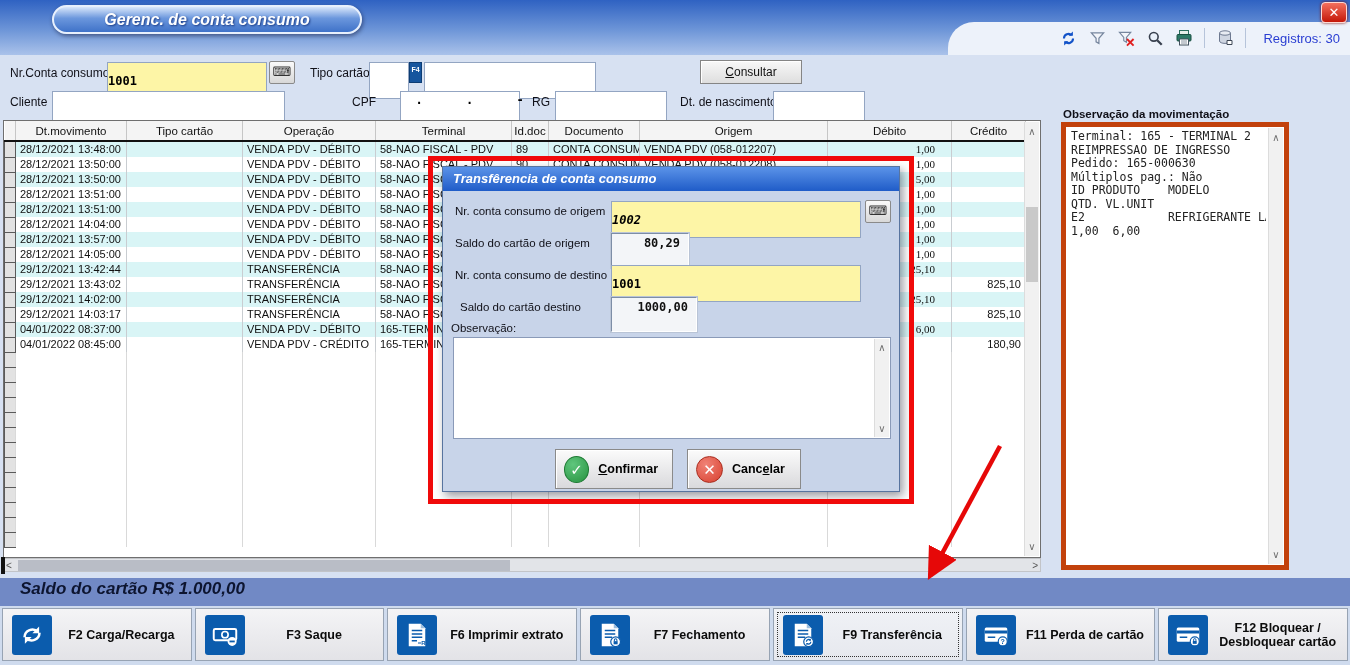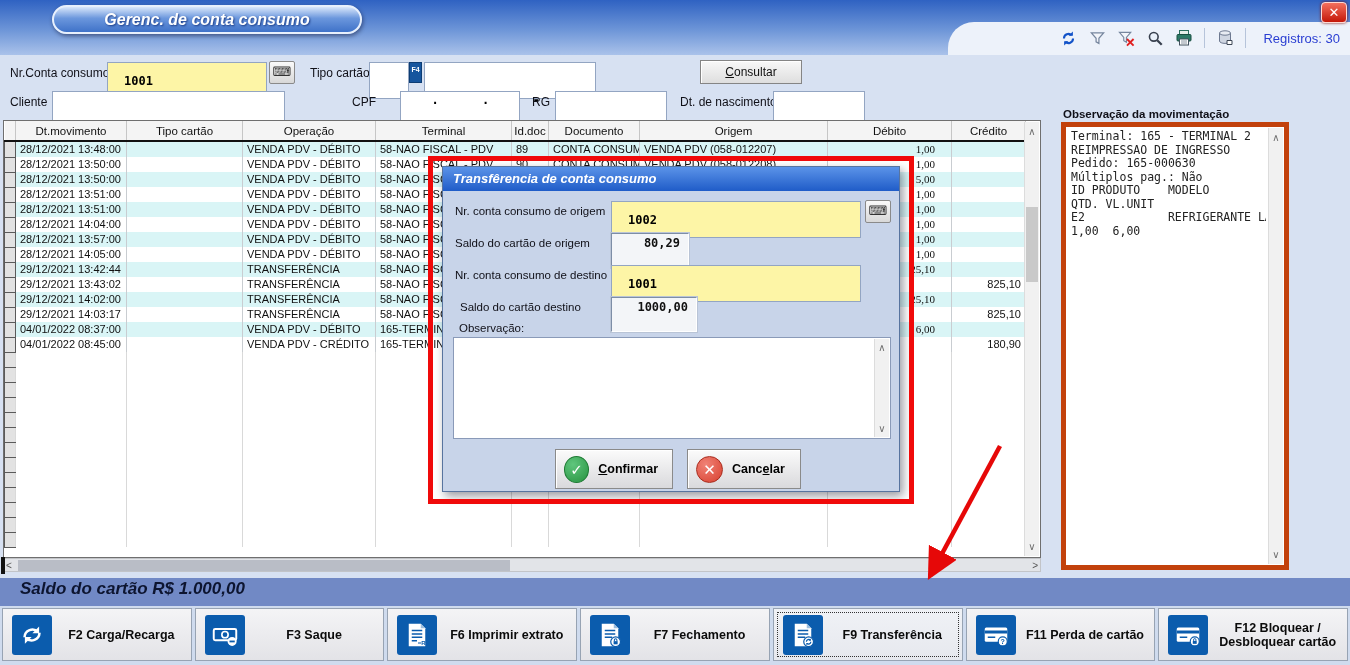--- a/index.html
+++ b/index.html
@@ -21,21 +21,21 @@
     color:#fff; font:bold 13px/19px "DejaVu Sans",sans-serif; text-align:center; cursor:pointer;
     box-shadow:0 0 3px #7a0a00; }
   .toolbar { position:absolute; top:27px; right:10px; height:22px; display:flex; align-items:center; gap:11px; }
   .tb-ic { width:18px; height:18px; display:flex; align-items:center; justify-content:center; cursor:pointer; }
   .tb-sep { width:1px; height:20px; background:#b6c4da; }
   .registros { color:#2a3ed2; font-size:13px; padding-left:6px; }
 
   
   .lbl { position:absolute; font-size:12px; color:#101018; white-space:nowrap; }
   .tf  { position:absolute; height:37px; background:#fff; border:1px solid #93a5c2;
-         font:bold 12px "DejaVu Sans Mono",monospace; padding:1px 16px; color:#000; }
+         font:bold 12px "DejaVu Sans Mono",monospace; padding:1px 0; color:#000; }
   .tf.yellow { background:#fdf5a6; }
   .kb-btn { position:absolute; width:26px; height:23px; background:linear-gradient(#fafafa,#d8d8d8);
     border:1px solid #8a8a8a; border-radius:2px; font-size:13px; line-height:20px; text-align:center; color:#333; cursor:pointer; }
   .f4-btn { position:absolute; width:13px; height:21px; background:#16559e; color:#fff;
     font:bold 7px/7px "Liberation Sans",sans-serif; text-align:center; padding-top:3px;
     word-break:break-all; cursor:pointer; border:1px solid #0d3d74; }
   .btn3d { background:linear-gradient(#f8f8f8,#dedede); border:1px solid #858585;
     box-shadow:inset 1px 1px 0 #fff; font-size:12px; color:#111; text-align:center; cursor:pointer; }
   .consultar { position:absolute; left:700px; top:60px; width:102px; height:24px; line-height:22px; }
   u { text-decoration:underline; }
@@ -568,33 +568,33 @@
   <div class="dlg-vscroll">
     <div class="up" style="position:absolute;top:4px;left:0;right:0">∧</div>
     <div class="dn" style="position:absolute;bottom:4px;left:0;right:0">∨</div>
   </div>
 </div>
 
 <div class="dialog">
   <div class="dlg-title">Transfêrencia de conta consumo</div>
 
   <span class="dlg-lbl" style="left:12px;top:38px">Nr. conta consumo de origem</span>
-  <input class="tf yellow" style="left: 168px; top: 34px; width: 250px;" value="1002">
+  <input class="tf yellow" style="left: 168px; top: 34px; width: 250px; font-style: italic;" value="1002">
   <div class="kb-btn" style="left:422px;top:33px">⌨</div>
 
   <span class="dlg-lbl" style="left:12px;top:70px">Saldo do cartão de origem</span>
   <div class="inset" style="left:168px;top:66px;width:78px">80,29</div>
 
   <span class="dlg-lbl" style="left:12px;top:102px">Nr. conta consumo de destino</span>
   <input class="tf yellow" style="left: 168px; top: 98px; width: 250px;" value="1001">
 
   <span class="dlg-lbl" style="left:17px;top:134px">Saldo do cartão destino</span>
   <div class="inset" style="left:168px;top:130px;width:86px">1000,00</div>
 
-  <span class="dlg-lbl" style="left:16px;top:155px">Observação:</span>
+  <span class="dlg-lbl" style="left:8px;top:155px">Observação:</span>
   <div class="dlg-textarea">
     <div class="dlg-vscroll">
       <div style="position:absolute;top:3px;left:0;right:0">∧</div>
       <div style="position:absolute;bottom:3px;left:0;right:0">∨</div>
     </div>
   </div>
 
   <button class="dlg-btn" style="left:112px;width:118px">
     <span class="circle green">✓</span>
     <span><u>C</u><span>onfirmar</span></span>

